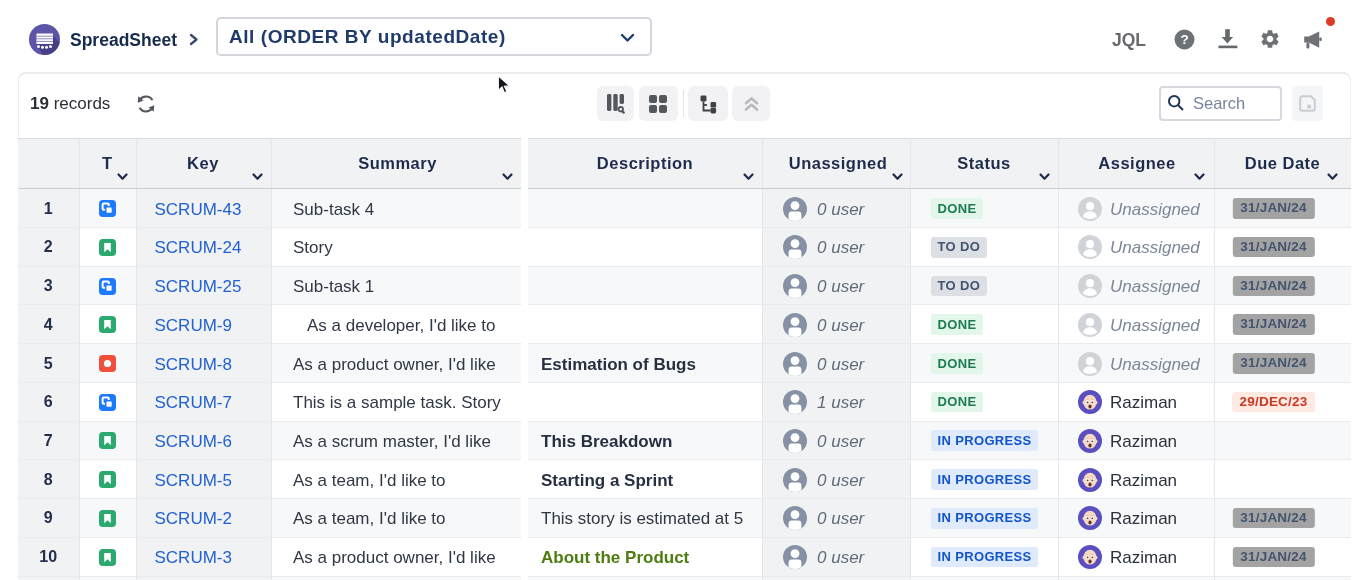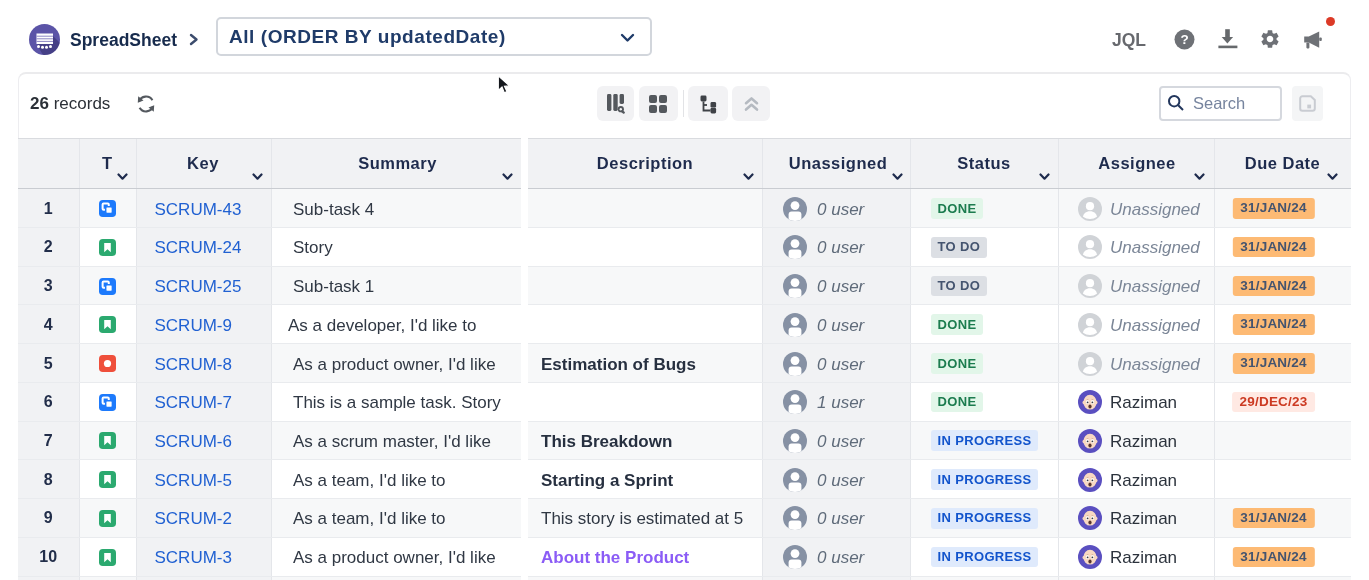--- a/index.html
+++ b/index.html
@@ -5,21 +5,21 @@
 html,body{width:1369px;height:580px;overflow:hidden;background:#fff;
  font-family:"Liberation Sans",sans-serif;position:relative}
 .abs{position:absolute}
 .hdrtxt{font-weight:700;font-size:16.5px;letter-spacing:.5px;color:#1e2b4d}
 .rownum{font-weight:700;font-size:16px;color:#222e4a}
 .keytxt{font-size:17px;color:#2161d2}
 .bodytxt{font-size:17px;color:#303844}
 .badge{display:inline-block;font-size:13px;font-weight:700;letter-spacing:.35px;
  border-radius:3px;padding:3.5px 6.5px;line-height:1.05}
 .due{display:inline-block;font-size:13.5px;font-weight:700;letter-spacing:.2px;
- border-radius:3px;padding:3px 8px;line-height:1.08;background:#fdba74;color:#44546f}
+ border-radius:3px;padding:3px 8px;line-height:1.08;background:#a3a3a3;color:#44546f}
 </style></head><body>
 
 <svg class="abs" style="left:29px;top:24px" width="31" height="31" viewBox="0 0 31 31">
 <defs>
       <clipPath id="lc">
         <circle cx="15.5" cy="15.5" r="15.5"></circle>
       </clipPath>
     </defs>
 <circle cx="15.5" cy="15.5" r="15.5" fill="#5b54a7"></circle>
 <g clip-path="url(#lc)">
@@ -60,21 +60,21 @@
 <svg class="abs" style="left:1259px;top:28px" width="22" height="22" viewBox="0 0 24 24">
 <path fill="#6e7176" d="M19.14,12.94c0.04-0.3,0.06-0.61,0.06-0.94c0-0.32-0.02-0.64-0.07-0.94l2.03-1.58c0.18-0.14,0.23-0.41,0.12-0.61l-1.92-3.32c-0.12-0.22-0.37-0.29-0.59-0.22l-2.39,0.96c-0.5-0.38-1.03-0.7-1.62-0.94L14.4,2.81c-0.04-0.24-0.24-0.41-0.48-0.41h-3.84c-0.24,0-0.43,0.17-0.47,0.41L9.25,5.35C8.66,5.59,8.12,5.92,7.63,6.29L5.24,5.33c-0.22-0.08-0.47,0-0.59,0.22L2.74,8.87C2.62,9.08,2.66,9.34,2.86,9.48l2.03,1.58C4.84,11.36,4.8,11.69,4.8,12s0.02,0.64,0.07,0.94l-2.03,1.58c-0.18,0.14-0.23,0.41-0.12,0.61l1.92,3.32c0.12,0.22,0.37,0.29,0.59,0.22l2.39-0.96c0.5,0.38,1.03,0.7,1.62,0.94l0.36,2.54c0.05,0.24,0.24,0.41,0.48,0.41h3.84c0.24,0,0.44-0.17,0.47-0.41l0.36-2.54c0.59-0.24,1.13-0.56,1.62-0.94l2.39,0.96c0.22,0.08,0.47,0,0.59-0.22l1.92-3.32c0.12-0.22,0.07-0.47-0.12-0.61L19.14,12.94z M12,15.6c-1.98,0-3.6-1.62-3.6-3.6s1.62-3.6,3.6-3.6s3.6,1.62,3.6,3.6S13.98,15.6,12,15.6z"></path>
   </svg>
 <svg class="abs" style="left:1303px;top:30px" width="20" height="20" viewBox="0 0 20 20">
 <path fill="#6e7176" d="M1.2,6.6 h4.6 L16.2,1.4 v16.4 L5.8,12.6 H1.2 z"></path>
 <rect x="16.2" y="7.6" width="2.6" height="3.4" rx="1" fill="#6e7176"></rect>
 <rect x="3.4" y="12.6" width="3" height="5.8" rx="0.8" fill="#6e7176"></rect>
   </svg>
 <div class="abs" style="left:1326px;top:17px;width:9px;height:9px;border-radius:50%;background:#dc3a27"></div>
 <div class="abs" style="left:18px;top:72px;width:1333px;height:508px;background:#fff;border:1px solid #ededf0;border-top:2px solid #ebebed;border-bottom:none;border-radius:8px 8px 0 0"></div>
-<div class="abs" style="left:30px;top:94px;font-size:17px;color:#2b3037"><b>26</b> records</div>
+<div class="abs" style="left:30px;top:94px;font-size:17px;color:#2b3037"><b>19</b> records</div>
 <svg class="abs" style="left:136px;top:94px" width="20" height="20" viewBox="0 0 19 19" fill="none">
 <path d="M2.8 7.2 A7.1 7.1 0 0 1 15.6 5.9" stroke="#54595f" stroke-width="2"></path>
 <polygon points="2.1,2.2 1.7,8.3 7.1,6.2" fill="#54595f"></polygon>
 <path d="M16.2 11.8 A7.1 7.1 0 0 1 3.4 13.1" stroke="#54595f" stroke-width="2"></path>
 <polygon points="16.9,16.8 17.3,10.7 11.9,12.8" fill="#54595f"></polygon>
   </svg>
 <div class="abs" style="left:597px;top:86px;width:37px;height:35px;background:#f2f2f4;border-radius:6px"></div>
 <div class="abs" style="left:639px;top:86px;width:39px;height:35px;background:#f2f2f4;border-radius:6px"></div>
 <div class="abs" style="left:688px;top:86px;width:40px;height:35px;background:#f2f2f4;border-radius:6px"></div>
 <div class="abs" style="left:732px;top:86px;width:38px;height:35px;background:#f2f2f4;border-radius:6px"></div>
@@ -322,21 +322,21 @@
 <div class="abs" style="left:1058px;top:305.46000000000004px;width:1px;height:38.72px;background:#e4e6ea"></div>
 <div class="abs" style="left:1214px;top:305.46000000000004px;width:1px;height:38.72px;background:#e4e6ea"></div>
 <div class="abs" style="left:18px;top:343.18000000000006px;width:503px;height:1px;background:#e9ebee"></div>
 <div class="abs" style="left:528px;top:343.18000000000006px;width:823px;height:1px;background:#e9ebee"></div>
 <div class="abs rownum" style="left:18px;top:315.82000000000005px;width:60.5px;text-align:center">4</div>
 <svg class="abs" style="left:98.7px;top:316.32000000000005px" width="17" height="17" viewBox="0 0 16 16">
 <rect width="16" height="16" rx="3.6" fill="#2ba96f"></rect>
 <path d="M4.9 3.8 h6.2 v8.6 l-3.1 -2.8 l-3.1 2.8 z" fill="#fff"></path>
   </svg>
 <div class="abs keytxt" style="left:154.5px;top:315.82000000000005px">SCRUM-9</div>
-<div class="abs bodytxt" style="left:288px;top:315.82000000000005px">As a developer, I'd like to</div>
+<div class="abs bodytxt" style="left:307px;top:315.82000000000005px">As a developer, I'd like to</div>
 <svg class="abs" style="left:783px;top:312.82000000000005px" width="24" height="24" viewBox="0 0 24 24">
 <defs>
       <clipPath id="cc783312.82000000000005">
         <circle cx="12" cy="12" r="12"></circle>
       </clipPath>
     </defs>
 <circle cx="12" cy="12" r="12" fill="#8691a4"></circle>
 <g clip-path="url(#cc783312.82000000000005)">
       <circle cx="12" cy="8.6" r="4.4" fill="#fff"></circle>
 <rect x="5.6" y="14.4" width="12.8" height="11" rx="3" fill="#fff"></rect>
@@ -630,21 +630,21 @@
 <div class="abs" style="left:1214px;top:537.78px;width:1px;height:38.72px;background:#e4e6ea"></div>
 <div class="abs" style="left:18px;top:575.5px;width:503px;height:1px;background:#e9ebee"></div>
 <div class="abs" style="left:528px;top:575.5px;width:823px;height:1px;background:#e9ebee"></div>
 <div class="abs rownum" style="left:18px;top:548.14px;width:60.5px;text-align:center">10</div>
 <svg class="abs" style="left:98.7px;top:548.64px" width="17" height="17" viewBox="0 0 16 16">
 <rect width="16" height="16" rx="3.6" fill="#2ba96f"></rect>
 <path d="M4.9 3.8 h6.2 v8.6 l-3.1 -2.8 l-3.1 2.8 z" fill="#fff"></path>
   </svg>
 <div class="abs keytxt" style="left:154.5px;top:548.14px">SCRUM-3</div>
 <div class="abs bodytxt" style="left:293px;top:548.14px">As a product owner, I'd like</div>
-<div class="abs bodytxt" style="left:541px;top:548.14px;font-weight:700;color:#8b5cf6">About the Product</div>
+<div class="abs bodytxt" style="left:541px;top:548.14px;font-weight:700;color:#4d7c0f">About the Product</div>
 <svg class="abs" style="left:783px;top:545.14px" width="24" height="24" viewBox="0 0 24 24">
 <defs>
       <clipPath id="cc783545.14">
         <circle cx="12" cy="12" r="12"></circle>
       </clipPath>
     </defs>
 <circle cx="12" cy="12" r="12" fill="#8691a4"></circle>
 <g clip-path="url(#cc783545.14)">
       <circle cx="12" cy="8.6" r="4.4" fill="#fff"></circle>
 <rect x="5.6" y="14.4" width="12.8" height="11" rx="3" fill="#fff"></rect>

